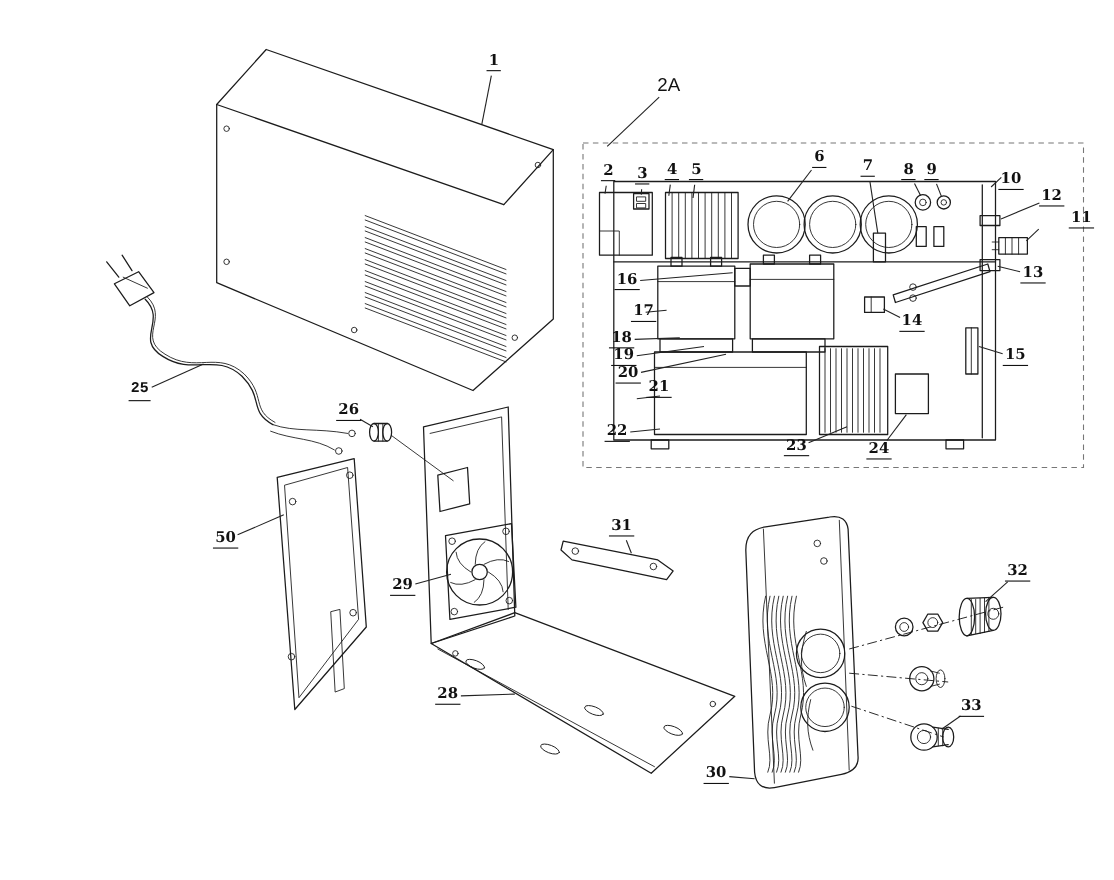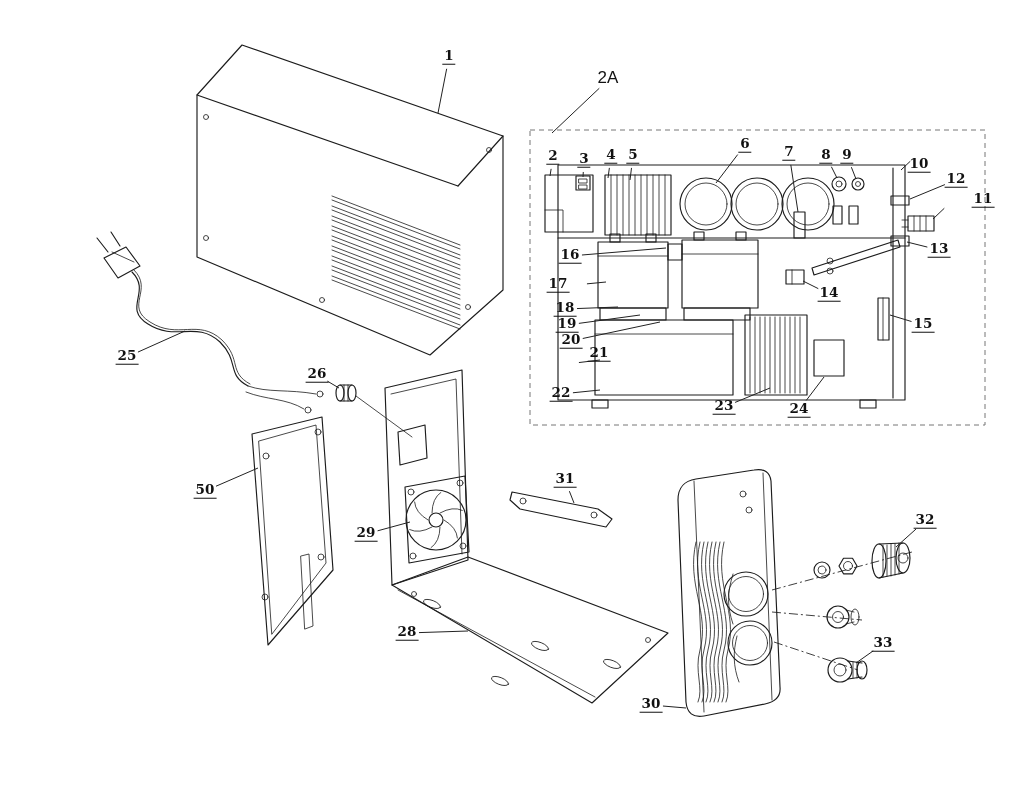--- a/index.html
+++ b/index.html
@@ -297,29 +297,29 @@
       <div class="part-label" style="left: 789px; top: 153px;">7</div>
       <div class="part-label" style="left: 826px; top: 156px;">8</div>
       <div class="part-label" style="left: 847px; top: 156px;">9</div>
       <div class="part-label" style="left: 919px; top: 165px;">10</div>
       <div class="part-label" style="left: 956px; top: 180px;">12</div>
       <div class="part-label" style="left: 953px; top: 200px; margin-left: 30px;">11</div>
       <div class="part-label" style="left: 939px; top: 250px;">13</div>
       <div class="part-label" style="left: 829px; top: 294px;">14</div>
       <div class="part-label" style="left: 923px; top: 325px;">15</div>
       <div class="part-label" style="left: 570px; top: 256px; text-align: center;">16</div>
-      <div class="part-label" style="left: 558px; top: 285px;">17</div>
+      <div class="part-label" style="left: 585px; top: 285px;">17</div>
       <div class="part-label" style="left: 565px; top: 309px;">18</div>
       <div class="part-label" style="left: 567px; top: 325px;">19</div>
       <div class="part-label" style="left: 571px; top: 341px;">20</div>
       <div class="part-label" style="left: 567px; top: 354px; margin-left: 32px;">21</div>
       <div class="part-label" style="left: 561px; top: 394px;">22</div>
       <div class="part-label" style="left: 724px; top: 407px;">23</div>
       <div class="part-label" style="left: 799px; top: 410px;">24</div>
-      <div class="part-label" style="left: 127px; top: 357px;">25</div>
+      <div class="part-label" style="left: 127px; top: 357px; font-family: Liberation Mono, monospace;">25</div>
       <div class="part-label" style="left: 317px; top: 375px;">26</div>
       <div class="part-label" style="left: 205px; top: 491px;">50</div>
       <div class="part-label" style="left: 407px; top: 633px;">28</div>
       <div class="part-label" style="left: 366px; top: 534px;">29</div>
       <div class="part-label" style="left: 651px; top: 705px;">30</div>
       <div class="part-label" style="left: 565px; top: 480px;">31</div>
       <div class="part-label" style="left: 925px; top: 521px;">32</div>
       <div class="part-label" style="left: 883px; top: 644px;">33</div>
     </div>
 

